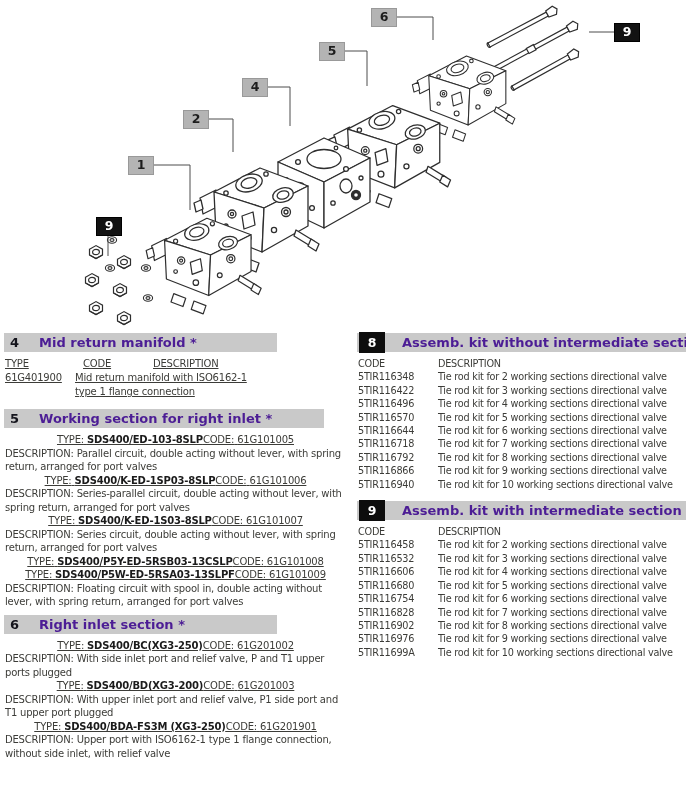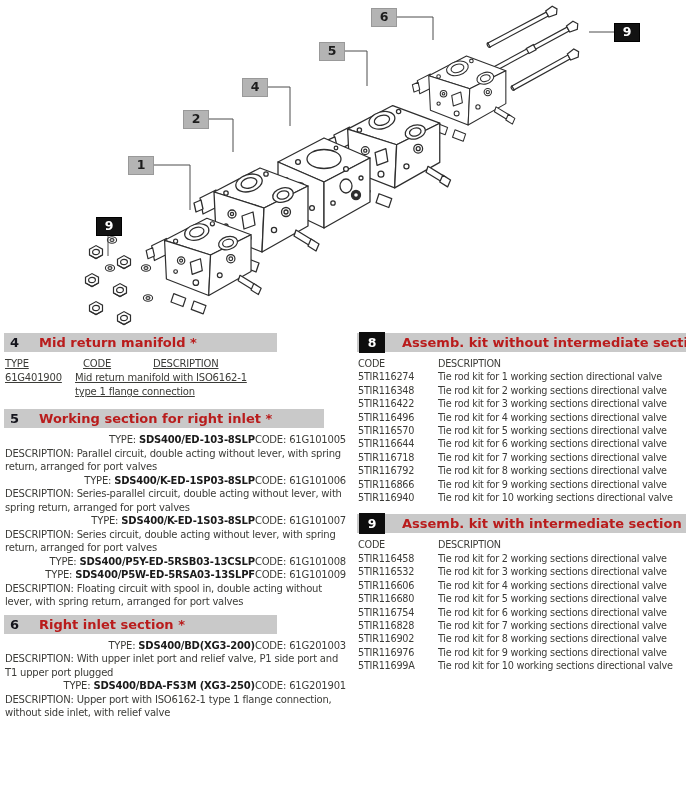--- a/index.html
+++ b/index.html
@@ -14,38 +14,38 @@
              justify-content:center; font-size:12.5px; font-weight:bold; line-height:1; }
   .callout.gray  { background:#b4b4b4; color:#1d1d1d; border:1px solid #999; }
   .callout.black { background:#121212; color:#ffffff; border:1px solid #000; }
 
   
   .col-left  { position:absolute; left:4px;   top:333px; width:342px; }
   .col-right { position:absolute; left:357px; top:333px; width:329px; }
 
   .sec-bar { position:relative; height:19px; background:#c9c9c9; display:flex; align-items:center; margin-bottom:5px; }
   .sec-bar .num   { width:35px; padding-left:6px; font-size:13px; font-weight:bold; color:#14141c; }
-  .sec-bar .title { font-size:13px; font-weight:bold; color:#b91c1c; white-space:nowrap; }
+  .sec-bar .title { font-size:13px; font-weight:bold; color:#4c1d95; white-space:nowrap; }
   .col-right .sec-bar { width:329px; padding-left:45px; }
   .numblk { position:absolute; left:2px; top:-1px; width:26px; height:21px; background:#0d0d0d;
             color:#fff; font-size:12.5px; font-weight:bold; display:flex; align-items:center; justify-content:center; }
 
   .small { font-size:10px; letter-spacing:-0.2px; line-height:13.5px; }
   b, .bold { color:#1b1b1b; font-weight:bold; }
 
   
   .t4 { margin:3px 0 10px 1px; font-size:10px; letter-spacing:-0.2px; line-height:14px;text-decoration:underline; }
   .t4 .tr { display:flex; }
   .t4 .c-type { width:78px; }
   .t4 .c-code { width:70px; }
   .t4 .c-desc { width:192px; }
 
   
   .item { margin:0 0 0 1px; }
-  .item .type-row { display:flex; justify-content:flex-end; }
+  .item .type-row { display:flex; justify-content:center;text-decoration:underline; }
   .items { margin-bottom:6px; }
 
   
   .rt { margin:1px 0 10px 1px; font-size:9.7px; letter-spacing:-0.25px; line-height:13.4px; }
   .rt .tr { display:flex; white-space:nowrap; }
   .rt .c-code { width:80px; }
   .rt .c-desc { flex:1; }
 </style>
 </head>
 <body>
@@ -268,20 +268,27 @@
         </div>
     </div>
 
     <div>
       <div class="sec-bar" style="width: 273px;">
         <span class="num">6</span>
         <span class="title">Right inlet section *</span>
       </div>
       <div class="items small">
 
+          <div class="item">
+            <div class="type-row">
+              <span><span>TYPE:</span> <b>SDS400/BC(XG3-250)</b></span>
+              <span><span>CODE:</span> <span>61G201002</span></span>
+            </div>
+            <div class="desc"><span>DESCRIPTION:</span> <span>With side inlet port and relief valve, P and T1 upper ports plugged</span></div>
+          </div>
 
           <div class="item">
             <div class="type-row">
               <span><span>TYPE:</span> <b>SDS400/BD(XG3-200)</b></span>
               <span><span>CODE:</span> <span>61G201003</span></span>
             </div>
             <div class="desc"><span>DESCRIPTION:</span> <span>With upper inlet port and relief valve, P1 side port and T1 upper port plugged</span></div>
           </div>
 
           <div class="item">
@@ -302,24 +309,20 @@
         <span class="numblk">8</span>
         <span class="title">Assemb. kit without intermediate section</span>
       </div>
       <div class="rt">
         <div class="tr">
           <span class="c-code">CODE</span>
           <span class="c-desc">DESCRIPTION</span>
         </div>
         <div>
 
-            <div class="tr">
-              <span class="c-code">5TIR116274</span>
-              <span class="c-desc">Tie rod kit for 1 working section directional valve</span>
-            </div>
 
             <div class="tr">
               <span class="c-code">5TIR116348</span>
               <span class="c-desc">Tie rod kit for 2 working sections directional valve</span>
             </div>
 
             <div class="tr">
               <span class="c-code">5TIR116422</span>
               <span class="c-desc">Tie rod kit for 3 working sections directional valve</span>
             </div>

